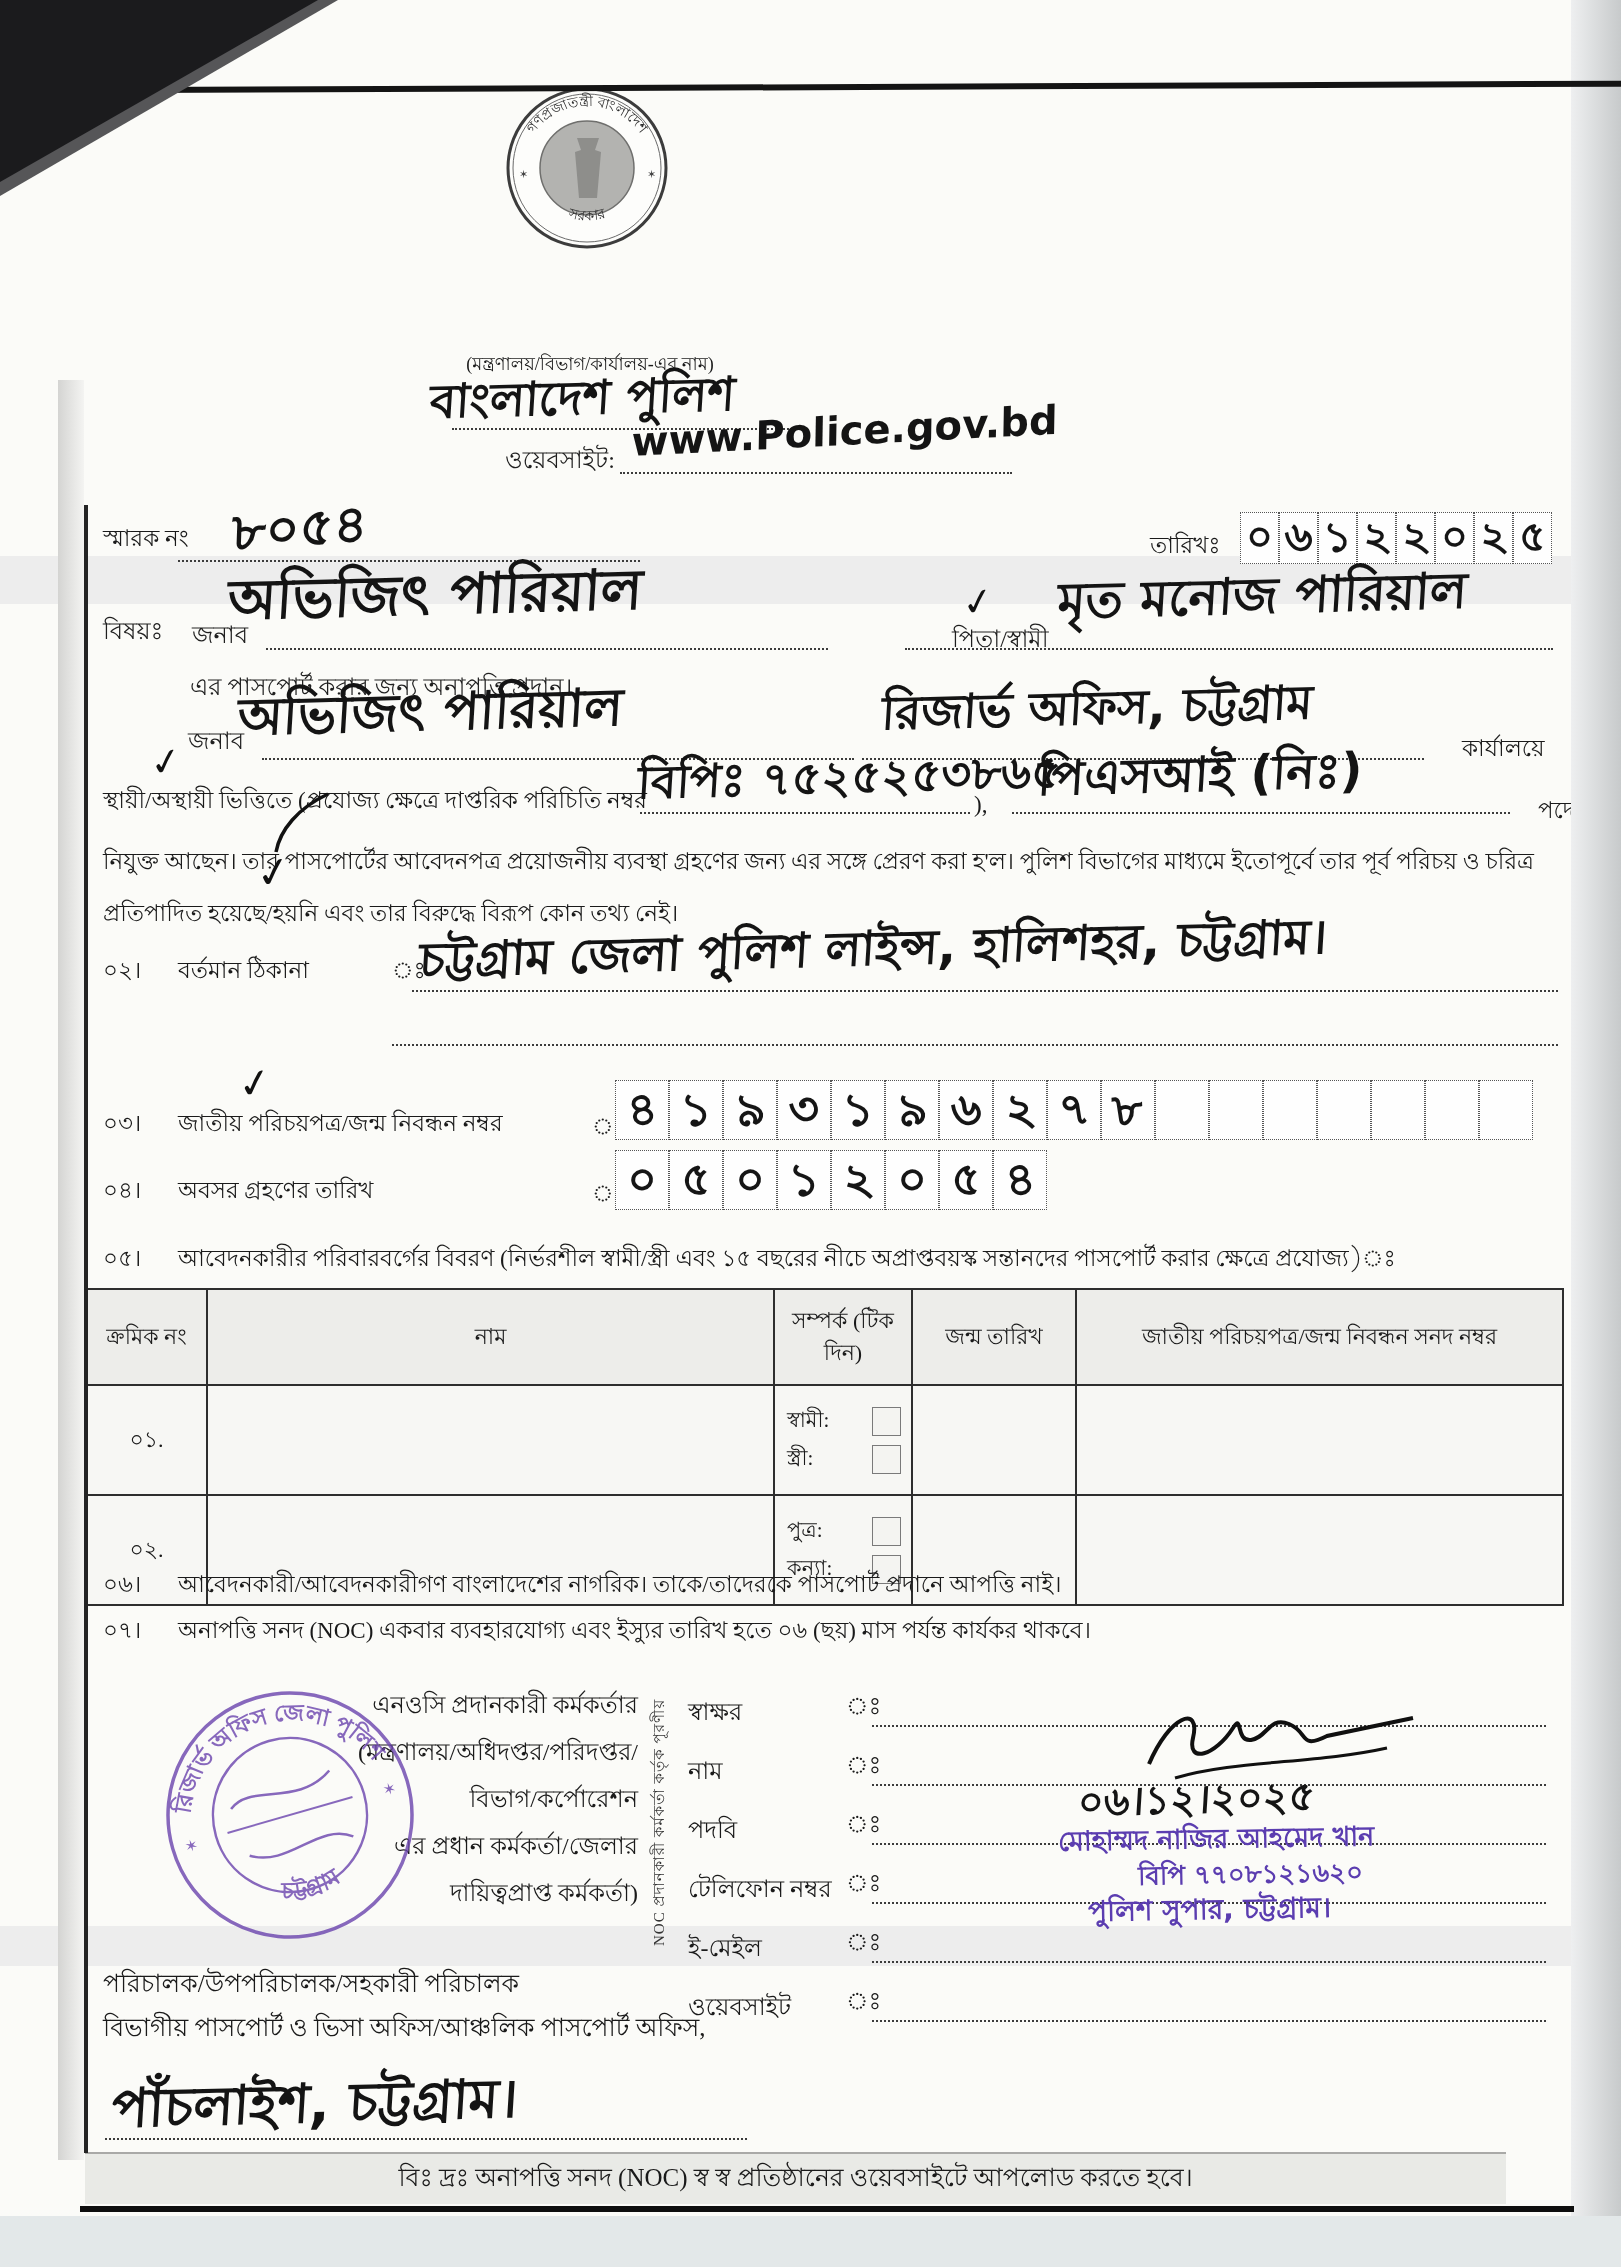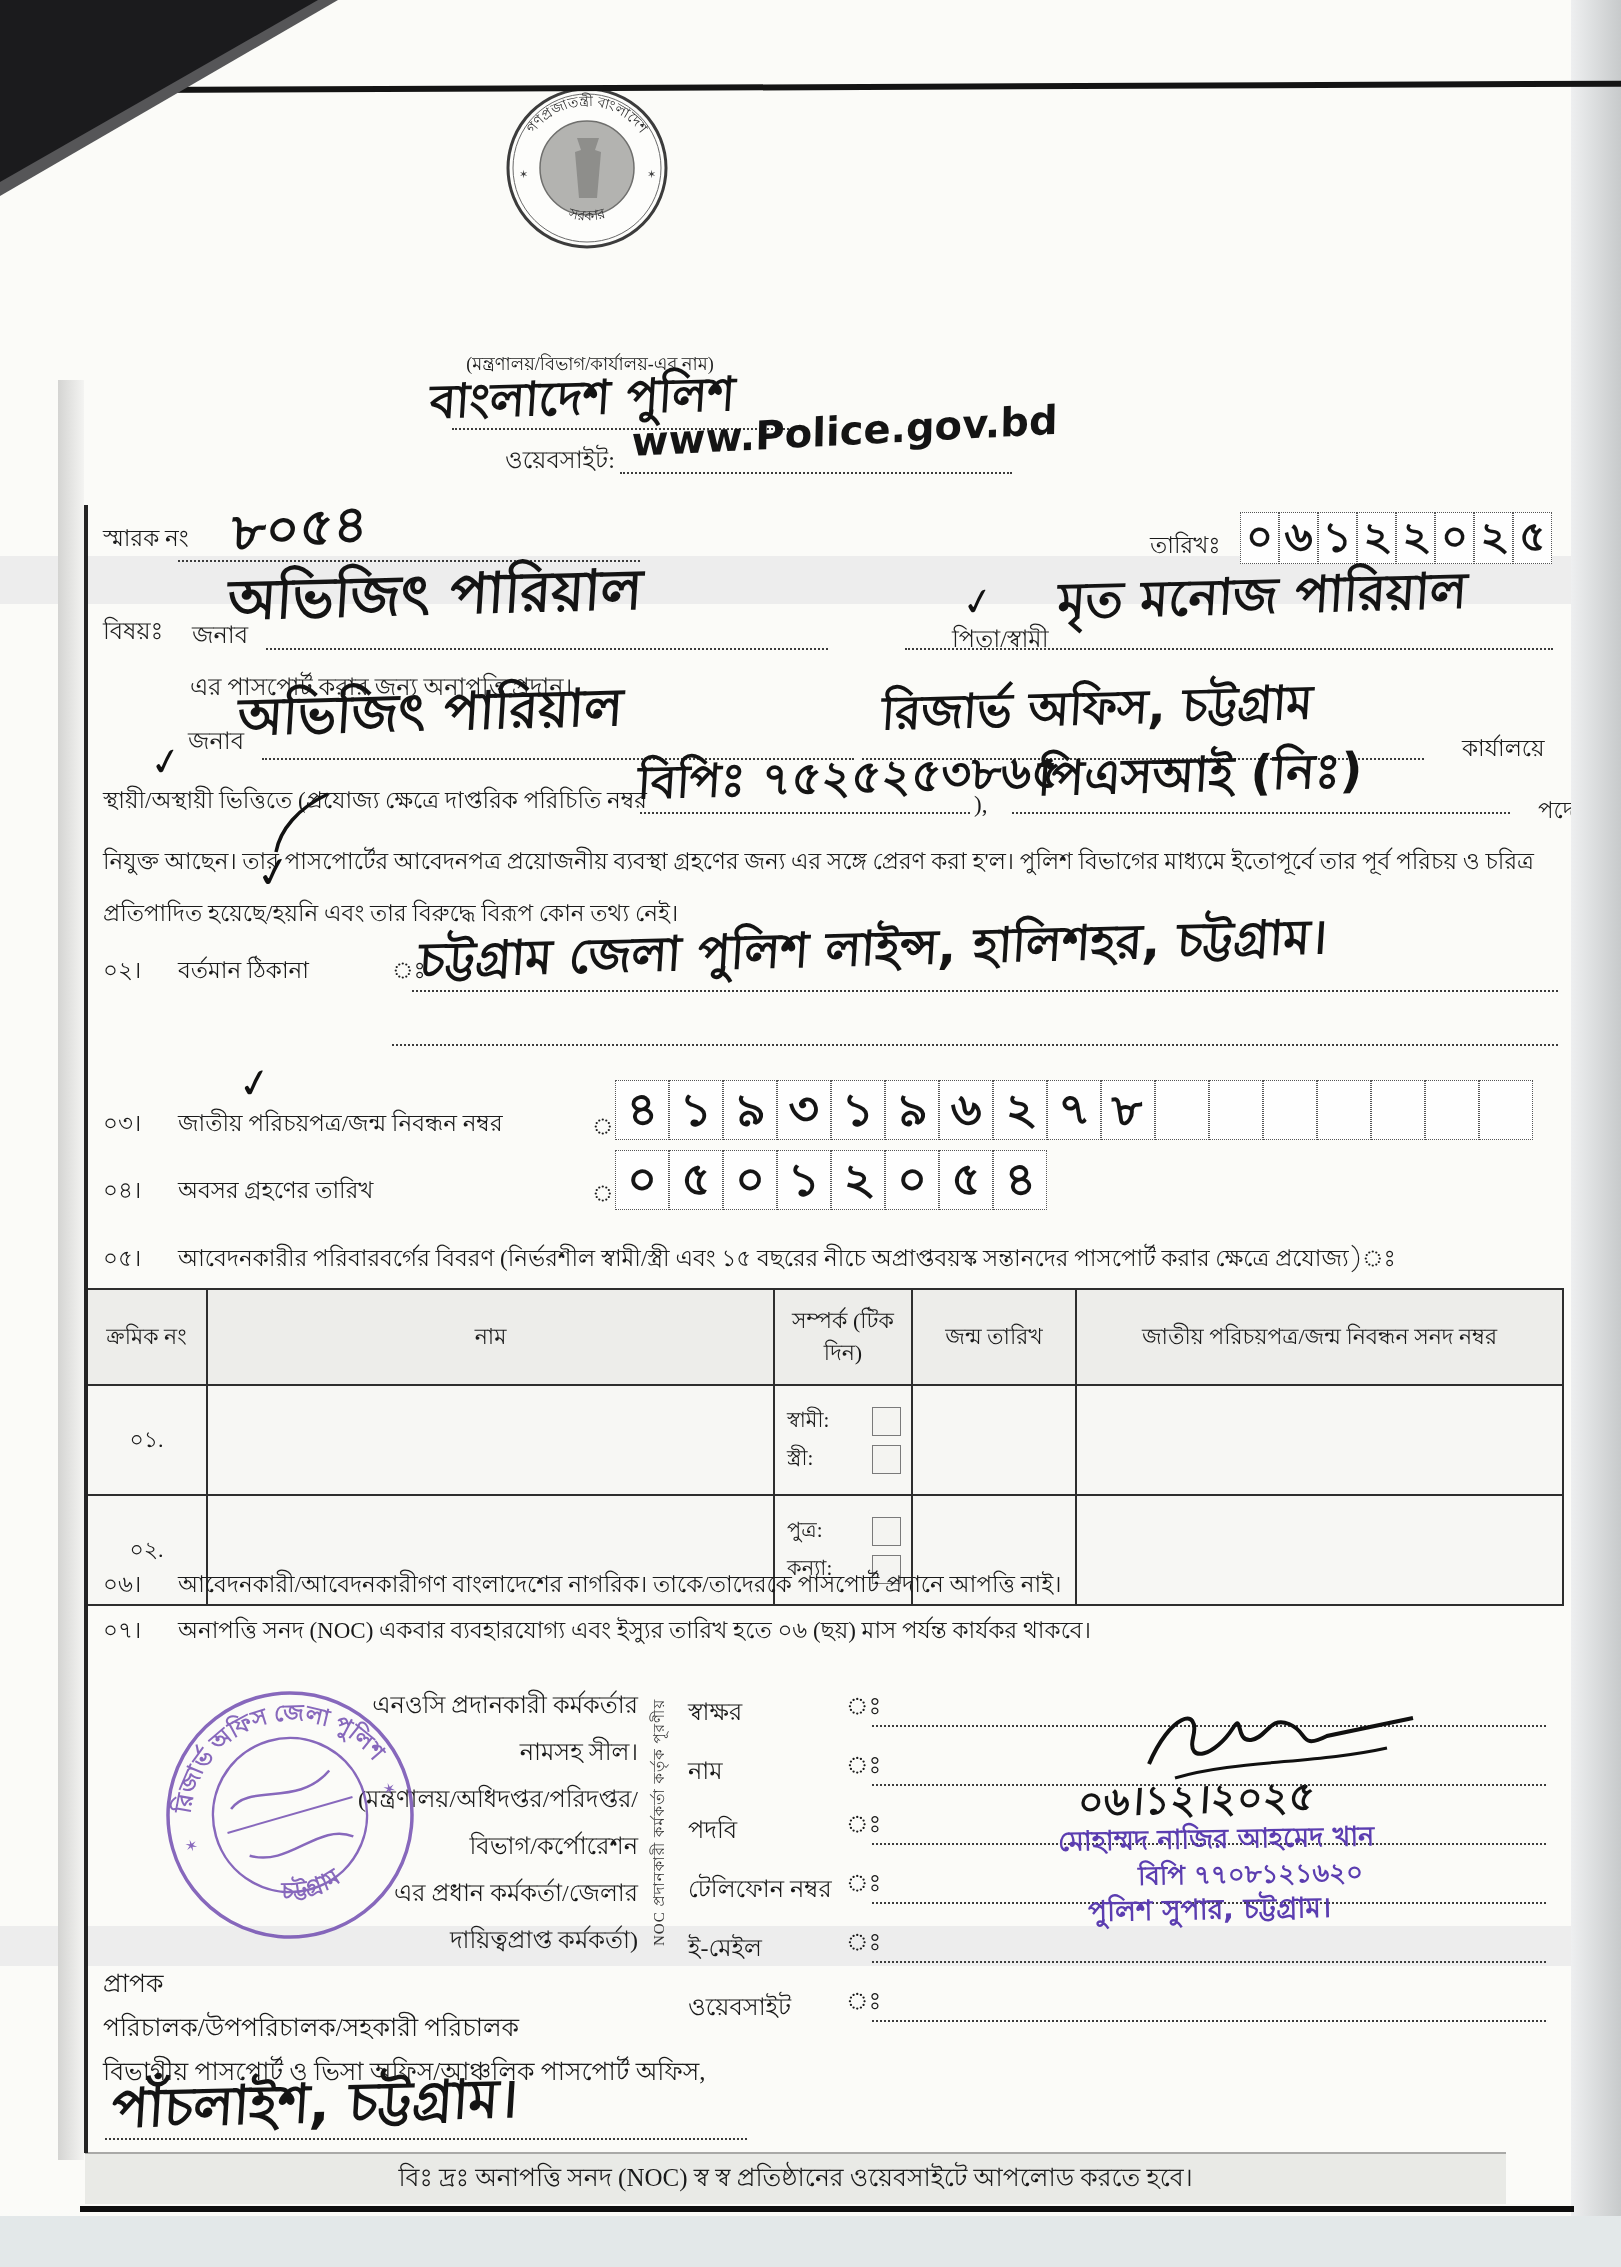--- a/index.html
+++ b/index.html
@@ -248,21 +248,20 @@
     </text>
     <text x="40" y="158" font-size="16" fill="#6b44ae">✶</text>
     <text x="246" y="158" font-size="16" fill="#6b44ae">✶</text>
     <path d="M85 150 L215 150" stroke="#6b44ae" stroke-width="2"></path>
     <path d="M95 128 C 120 108, 160 145, 200 118" stroke="#6b44ae" stroke-width="2.5" fill="none"></path>
     <path d="M100 178 C 135 200, 175 165, 205 188" stroke="#6b44ae" stroke-width="2.5" fill="none"></path>
   </svg>
 
   <div class="abs sig-left" id="sig-left" style="left:150px;top:1682px;width:488px;z-index:2;">
       <div>এনওসি প্রদানকারী কর্মকর্তার</div>
-      <div>নামসহ সীল।</div>
       <div>(মন্ত্রণালয়/অধিদপ্তর/পরিদপ্তর/</div>
       <div>বিভাগ/কর্পোরেশন</div>
       <div>এর প্রধান কর্মকর্তা/জেলার</div>
       <div>দায়িত্বপ্রাপ্ত কর্মকর্তা)</div>
     </div>
   <div class="abs vert-note" style="left:646px;top:1685px;z-index:2;">NOC প্রদানকারী কর্মকর্তা কর্তৃক পূরণীয়</div>
   <div class="abs sig-rows" id="sig-fields" style="left:688px;top:1668px;z-index:2;">
       <div class="sig-row">
         <span class="sig-label">স্বাক্ষর</span>
         <span class="sig-colon">ঃ</span>
@@ -299,21 +298,20 @@
     <path d="M14 66 C 34 18, 66 6, 58 40 C 52 66, 80 58, 98 30 C 108 14, 100 44, 116 42 C 132 40, 134 18, 154 26 C 174 34, 164 52, 192 38 L 278 20" stroke="#101010" stroke-width="4" fill="none"></path>
     <path d="M40 80 C 100 62, 180 66, 252 50" stroke="#101010" stroke-width="3" fill="none"></path>
   </svg>
   <div class="abs hw" style="left:1078px;top:1768px;font-size:40px;z-index:4;">০৬।১২।২০২৫</div>
 
   <div class="abs stamp-text" style="left:1058px;top:1818px;font-size:27px;">মোহাম্মদ নাজির আহমেদ খান</div>
   <div class="abs stamp-text" style="left:1138px;top:1854px;font-size:26px;">বিপি ৭৭০৮১২১৬২০</div>
   <div class="abs stamp-text" style="left:1088px;top:1888px;font-size:28px;">পুলিশ সুপার, চট্টগ্রাম।</div>
 
   <div class="abs recip" id="recipient" style="left:103px;top:1962px;z-index:2;">
-      <div>প্রাপক</div>
       <div>পরিচালক/উপপরিচালক/সহকারী পরিচালক</div>
       <div>বিভাগীয় পাসপোর্ট ও ভিসা অফিস/আঞ্চলিক পাসপোর্ট অফিস,</div>
     </div>
   <div class="abs hw" style="left:112px;top:2062px;font-size:54px;z-index:3;">পাঁচলাইশ, চট্টগ্রাম।</div>
   <div class="abs dots" style="left:105px;top:2138px;width:642px;z-index:2;"></div>
 
   <div class="abs footer-bar">
     <span>বিঃ দ্রঃ অনাপত্তি সনদ (NOC) স্ব স্ব প্রতিষ্ঠানের ওয়েবসাইটে আপলোড করতে হবে।</span>
   </div>
   <div class="abs bottom-rule"></div>

